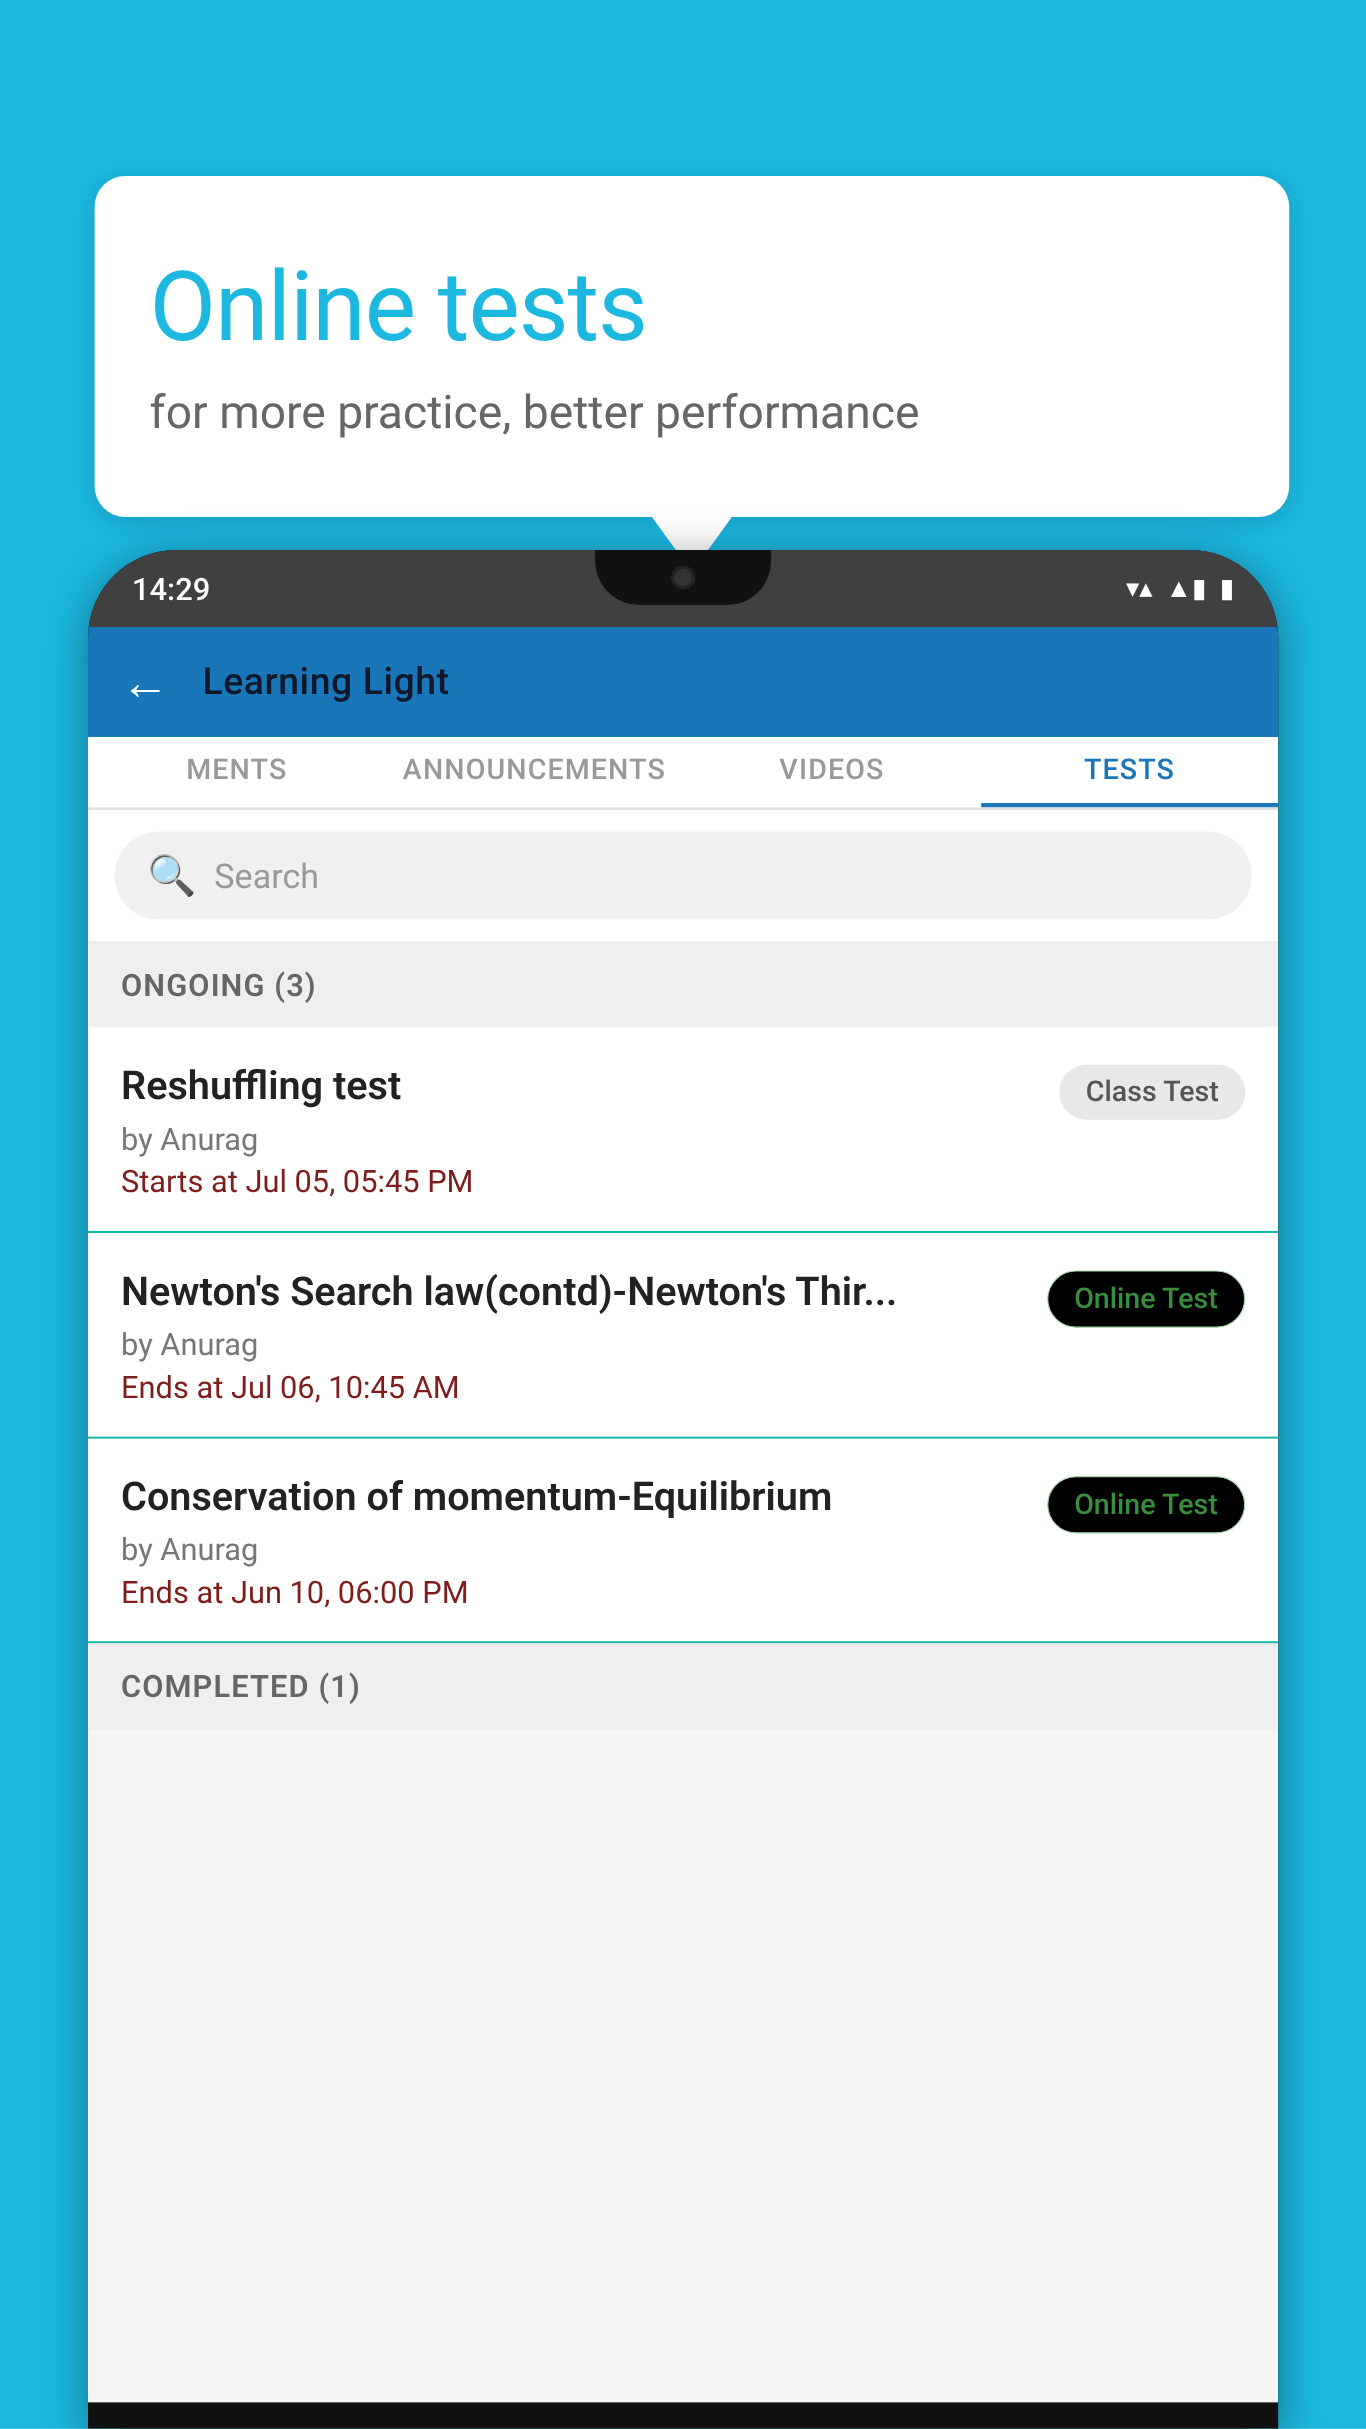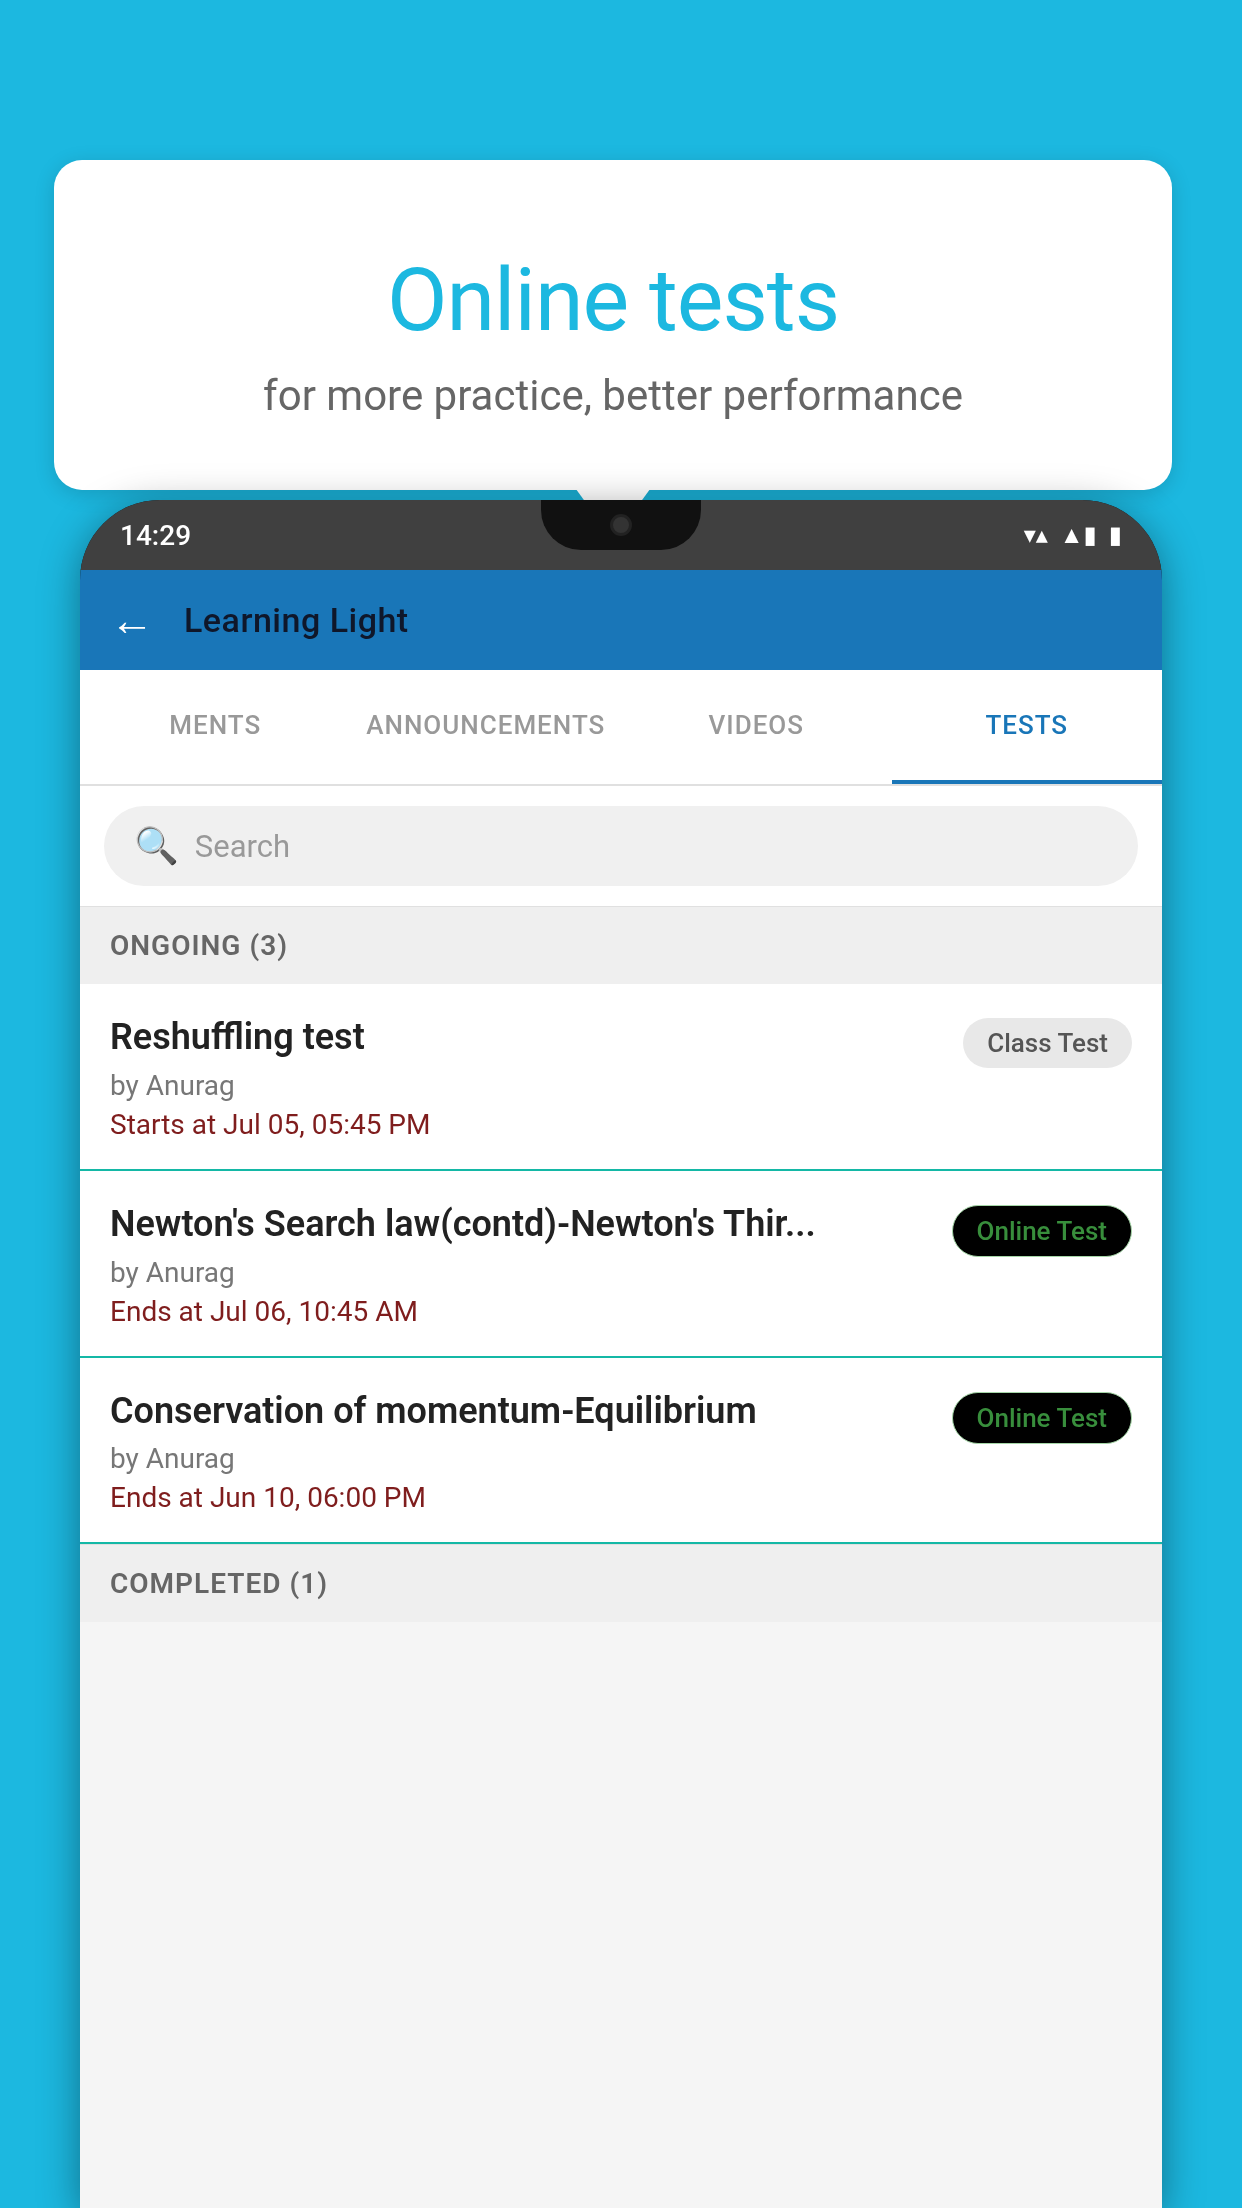--- a/index.html
+++ b/index.html
@@ -10,26 +10,26 @@
       background-color: #1cb8e0;
       font-family: 'Roboto', Arial, sans-serif;
       overflow: hidden;
       position: relative;
     }
 
     
     .speech-bubble {
       position: absolute;
       top: 160px;
-      left: 54px;
+      left: 86px;
       right: 70px;
       background: white;
       border-radius: 28px;
-      padding: 88px 50px 70px;
-      text-align: center;
+      padding: 68px 50px 70px;
+      text-align: left;
       box-shadow: 0 4px 20px rgba(0,0,0,0.15);
     }
     .speech-bubble::after {
       content: '';
       position: absolute;
       bottom: -50px;
       left: 50%;
       transform: translateX(-50%);
       width: 0;
       height: 0;
@@ -135,21 +135,21 @@
       color: #0f172a;
       font-size: 34px;
       font-weight: 500;
       letter-spacing: 0.5px;
     }
 
     
     .tabs-bar {
       background: white;
       display: flex;
-      height: 116px;
+      height: 66px;
       border-bottom: 2px solid #e0e0e0;
       overflow: hidden;
     }
 
     .tab-item {
       flex: 1;
       display: flex;
       align-items: center;
       justify-content: center;
       font-size: 26px;

